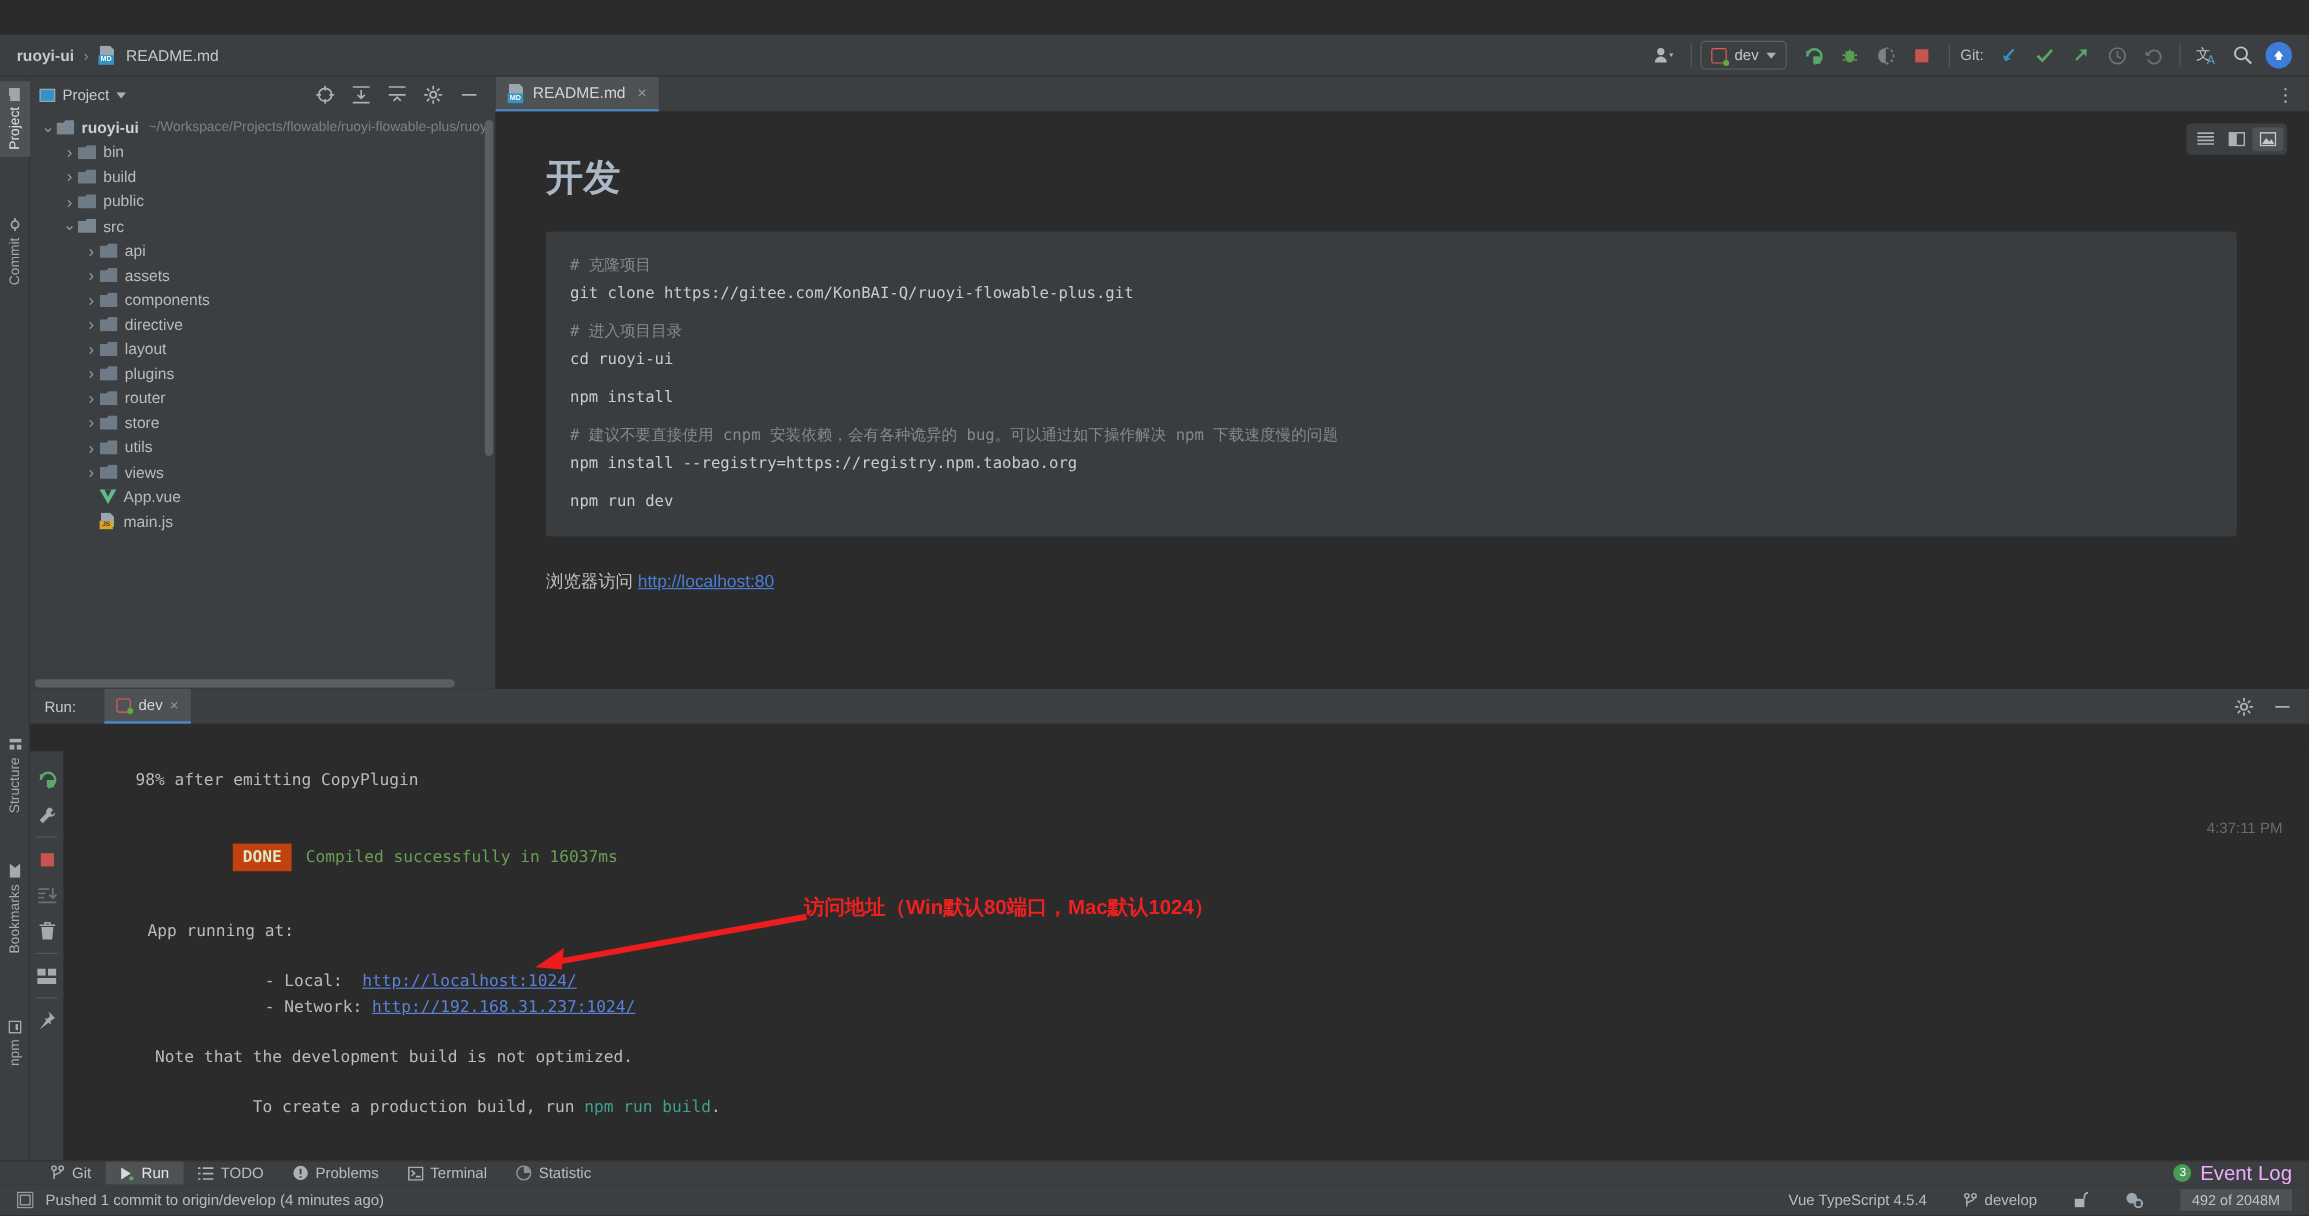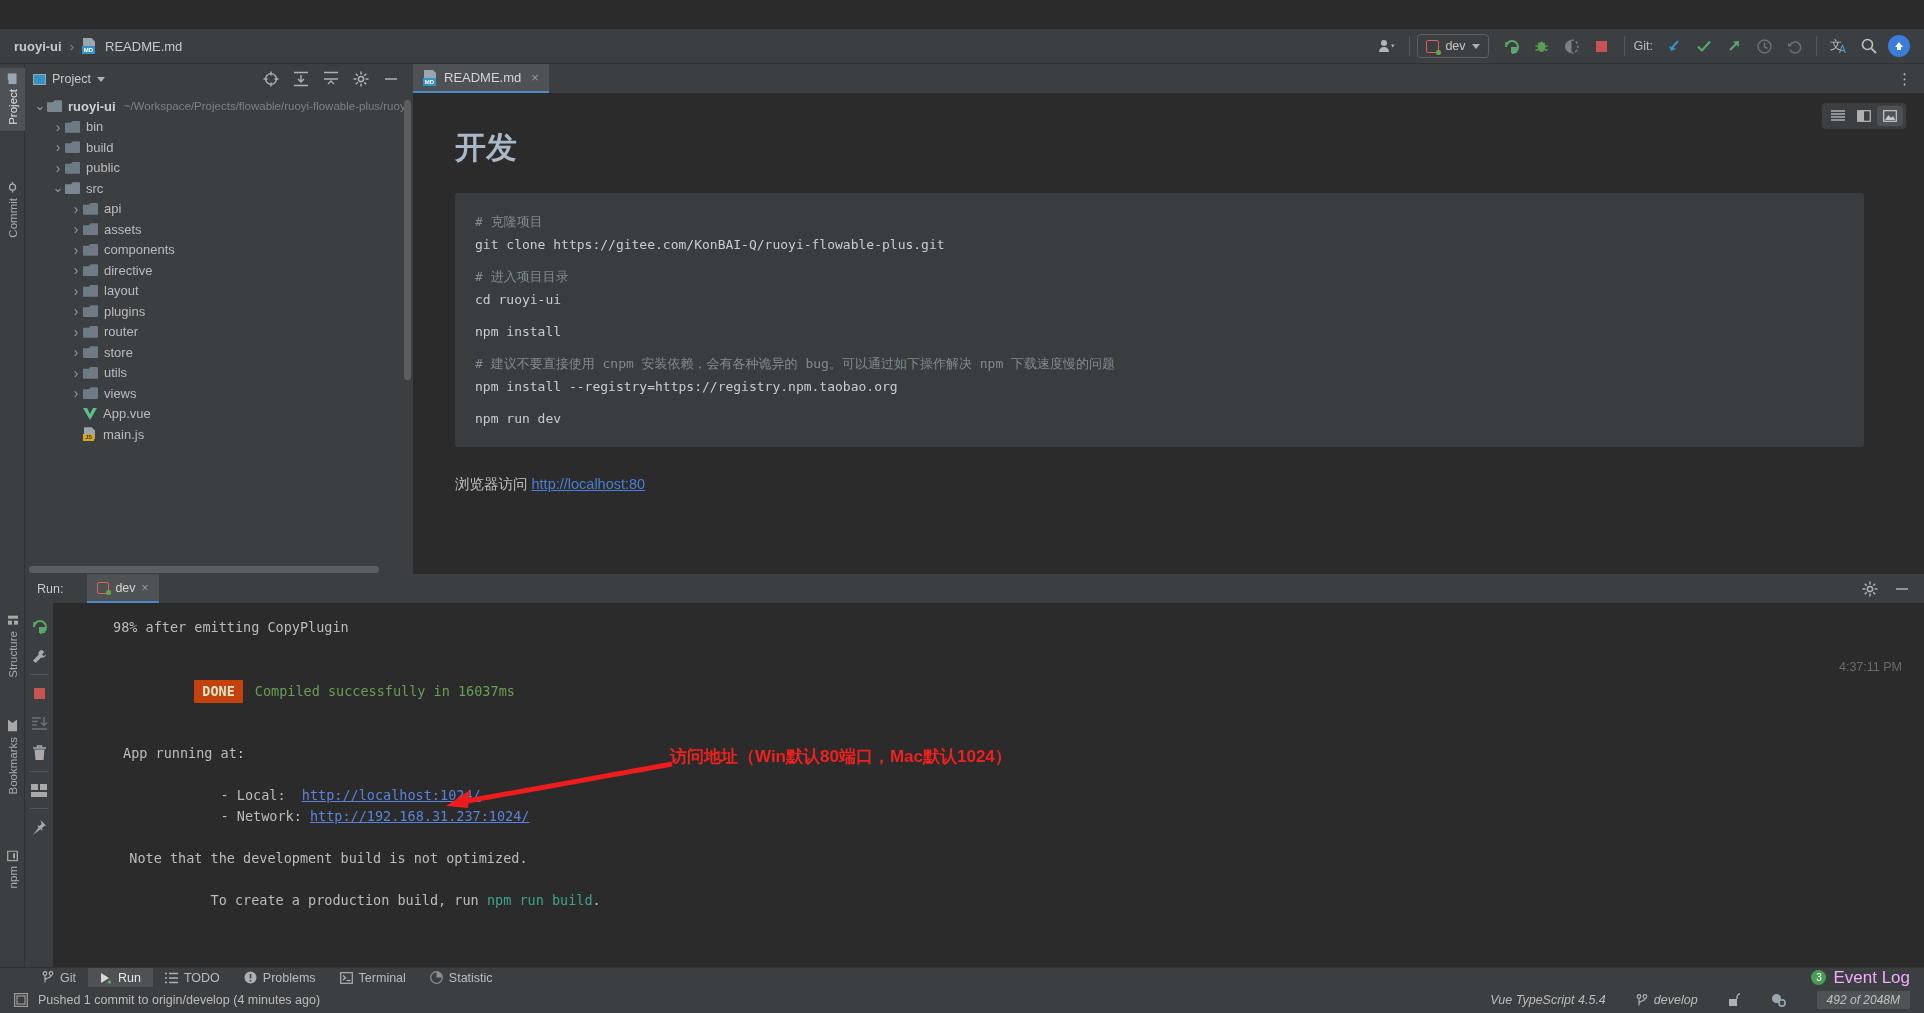--- a/index.html
+++ b/index.html
@@ -219,21 +219,21 @@
     width: 12px; height: 12px; border: 1.6px solid #e05d58; border-radius: 2px;
     position: relative;
   }
   .run-tab .sq::after {
     content: ''; position: absolute; right: -2.5px; bottom: -2.5px;
     width: 5px; height: 5px; border-radius: 50%; background: #5fad3f;
   }
   .run-tab .x { color: #9a9a9a; font-size: 12px; }
   .run-hdr-actions { margin-left: auto; display: flex; gap: 16px; padding-right: 14px; }
 
-  .run-body { flex: 1; display: flex; }
+  .run-body { flex: 1; display: flex; margin-top: 23px; }
   .run-gutter {
     width: 28px; background: #3c3f41; display: flex; flex-direction: column;
     align-items: center; padding-top: 8px; gap: 0;
   }
   .gbtn { width: 26px; height: 30px; display: flex; align-items: center; justify-content: center; }
   .gdiv { width: 18px; height: 1px; background: #555; margin: 3px 0; }
   .console {
     flex: 1; background: #2b2b2b; position: relative;
     font-family: "DejaVu Sans Mono", monospace; font-size: 13.5px;
     color: #bbbbbb; padding: 14px 0 0 60px; line-height: 21px;
@@ -272,21 +272,21 @@
   .badge-g {
     width: 15px; height: 15px; border-radius: 50%; background: #499c54;
     color: #fff; font-size: 10px; display: flex; align-items: center; justify-content: center;
   }
 
   .statusbar {
     position: absolute; left: 0; right: 0; bottom: 0; height: 26px;
     background: #3c3f41; display: flex; align-items: center; padding: 0 14px;
     font-size: 12.5px; color: #bbbbbb; gap: 10px;
   }
-  .sb-right { margin-left: auto; display: flex; align-items: center; gap: 30px; font-style: italic; }
+  .sb-right { margin-left: auto; display: flex; align-items: center; gap: 30px; }
   .mem {
     background: #4e5254; padding: 2px 10px; font-size: 12px; color: #c0c0c0;
   }
   svg { display: block; }
 </style>
 </head>
 <body>
 
 <div id="app">
 

